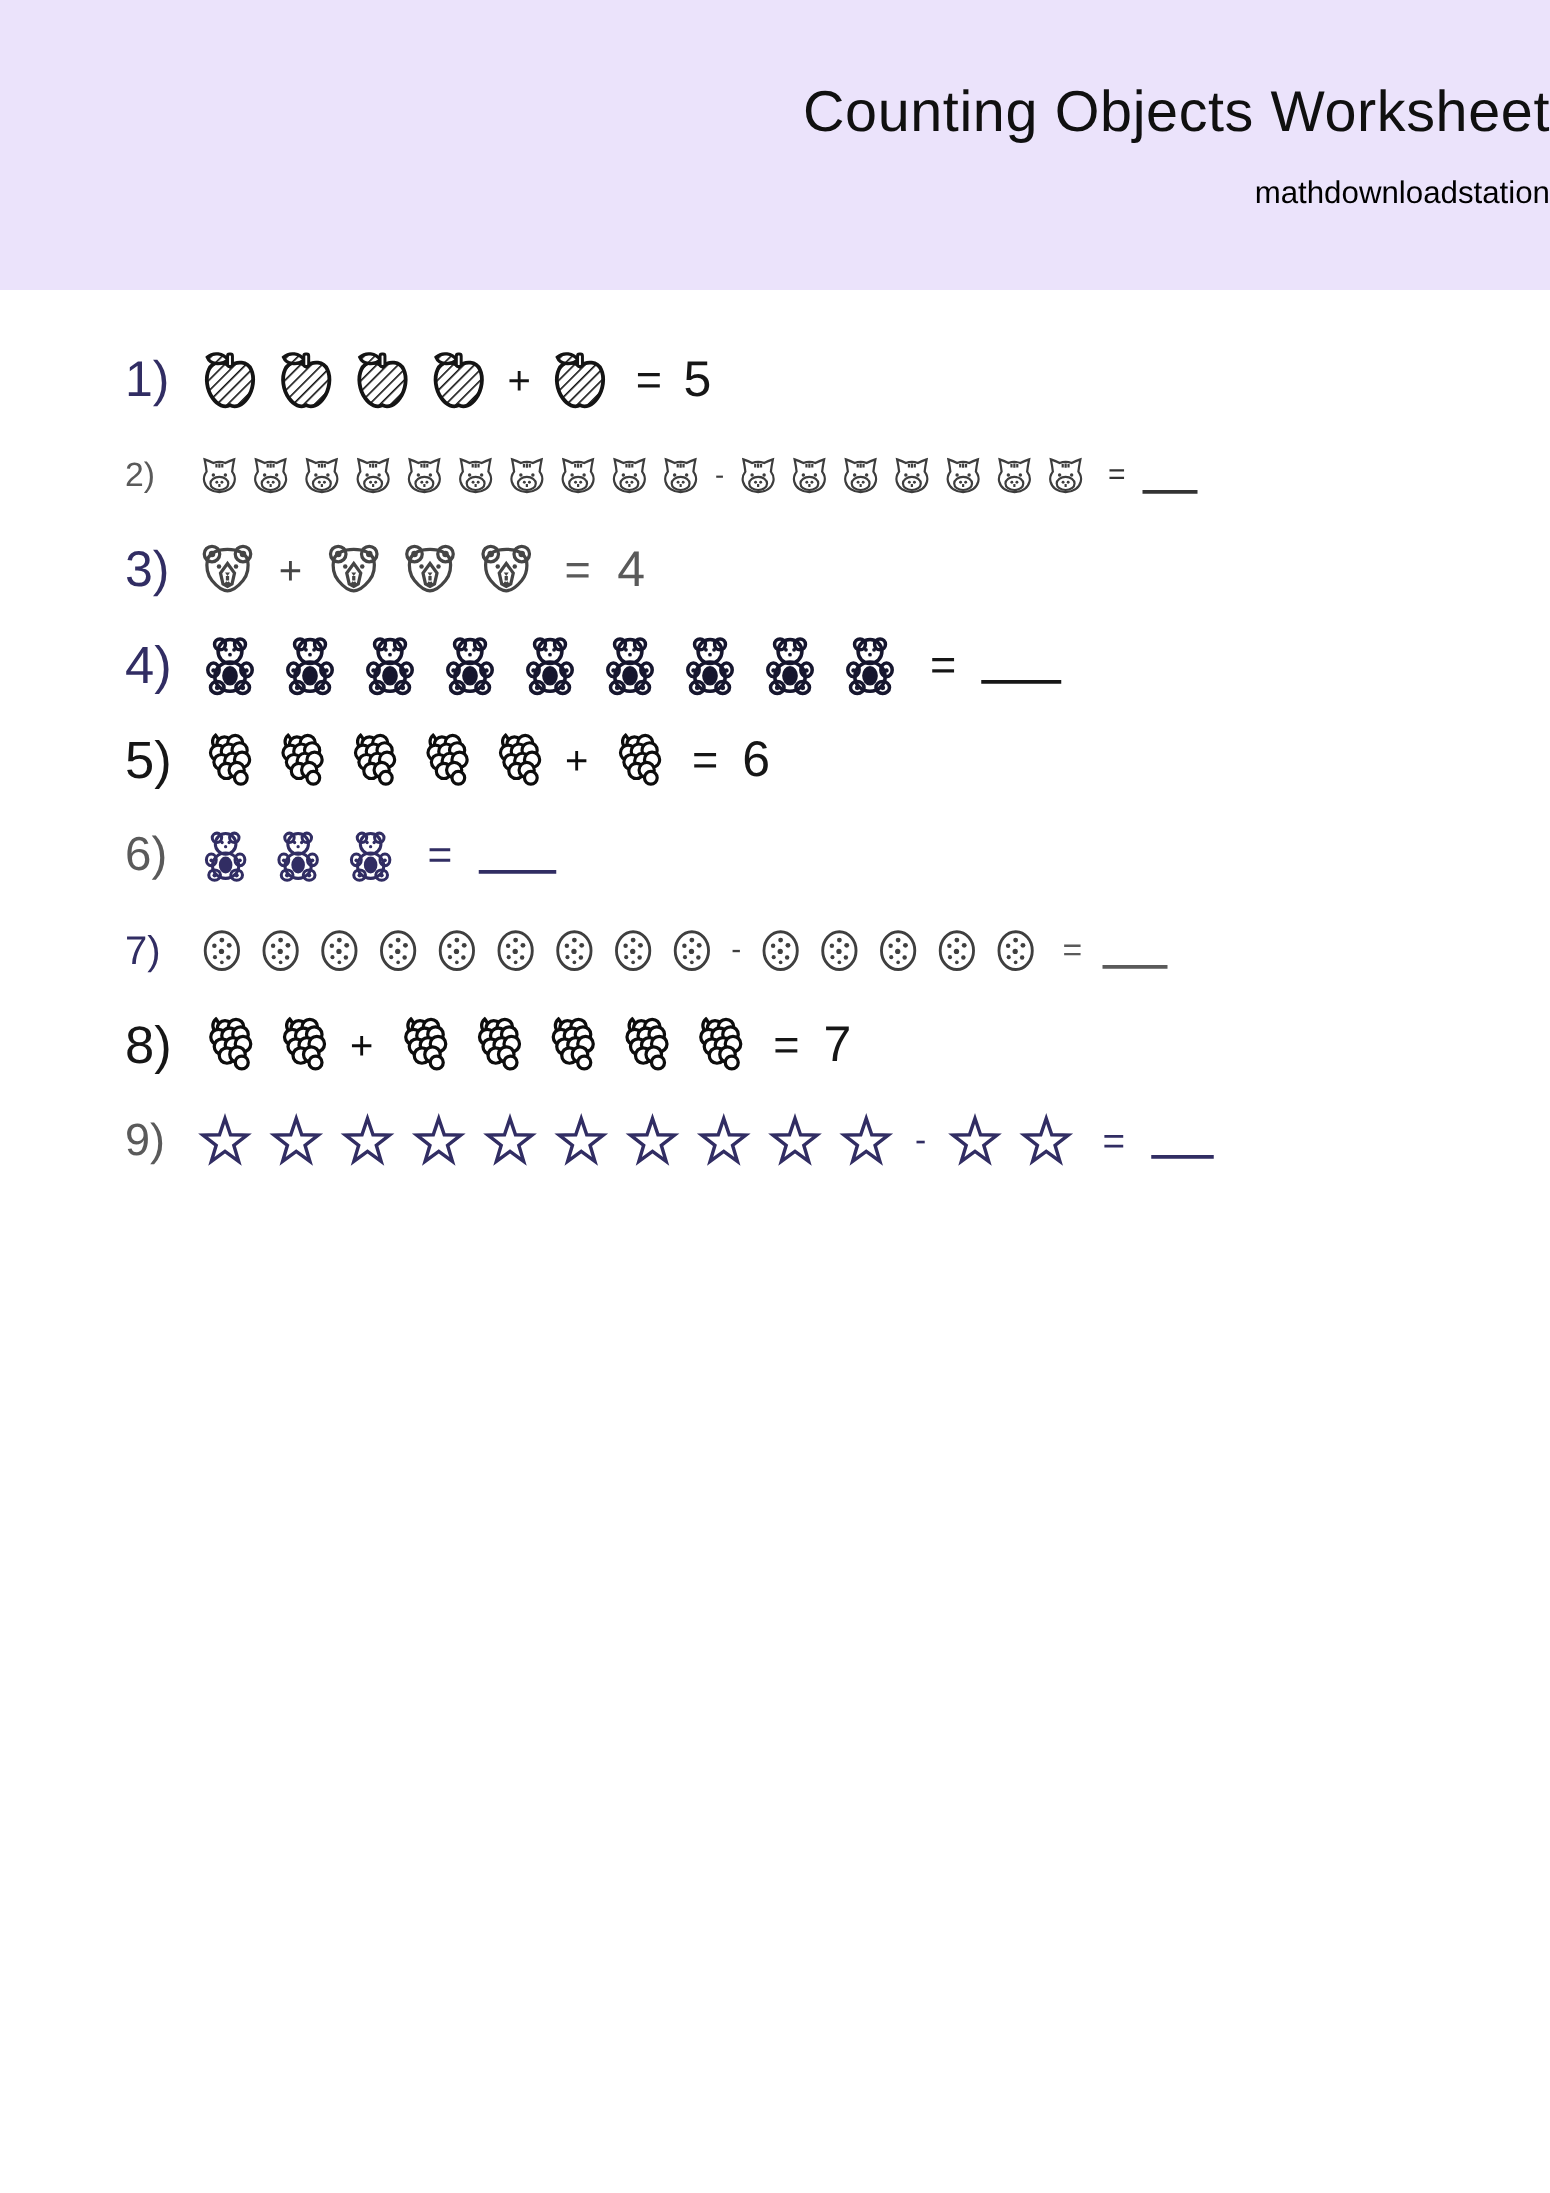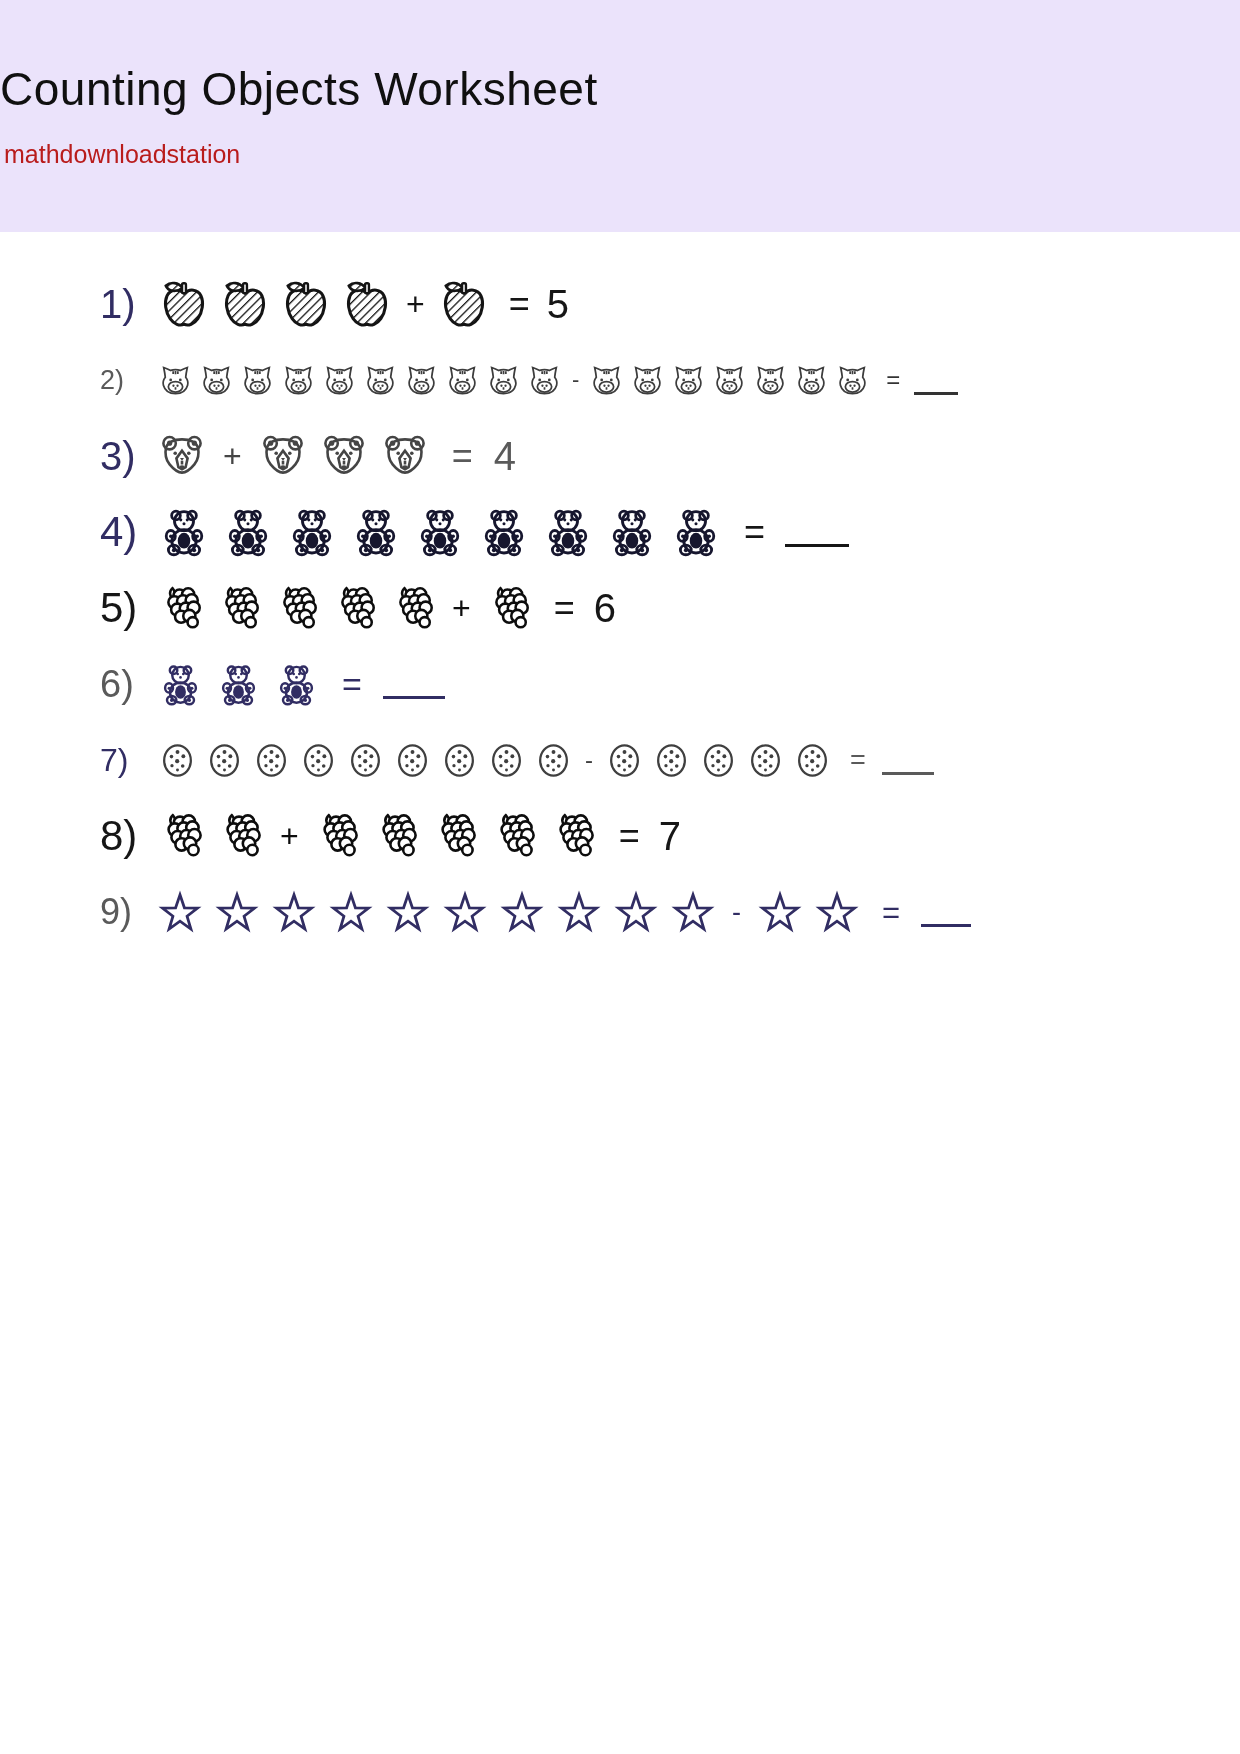--- a/index.html
+++ b/index.html
@@ -1,19 +1,19 @@
 <!DOCTYPE html>
 <html><head>
 <meta charset="utf-8">
 <style>
   html,body{margin:0;padding:0;background:#fff;}
   .page{width:1240px;height:1754px;background:#ffffff;font-family:"Liberation Sans",sans-serif;overflow:hidden;position:relative;}
-  .hdr{width:100%;height:232px;text-align:left;}
+  .hdr{width:100%;height:232px;text-align:right;}
   .hdr h1{margin:0;padding-top:62px;font-size:46px;font-weight:400;color:#101010;letter-spacing:.5px;}
-  .hdr p{margin:24px 0 0 4px;font-size:25px;font-weight:400;color:#b91c1c;}
+  .hdr p{margin:24px 0 0 4px;font-size:25px;font-weight:400;color:#000000;}
   .rows{margin:34px 0 0 100px;}
   .row{height:76px;display:flex;align-items:center;}
   .num{display:inline-block;width:58px;flex:0 0 58px;}
   .items{display:flex;align-items:center;}
   .icon{display:inline-block;line-height:0;}
   .icon svg{display:block;}
   .op{font-weight:400;line-height:1;}
   .eq{line-height:1;}
   .ans{line-height:1;}
   .blank{display:inline-block;height:10px;border-bottom:3px solid #111;position:relative;top:8px;}

